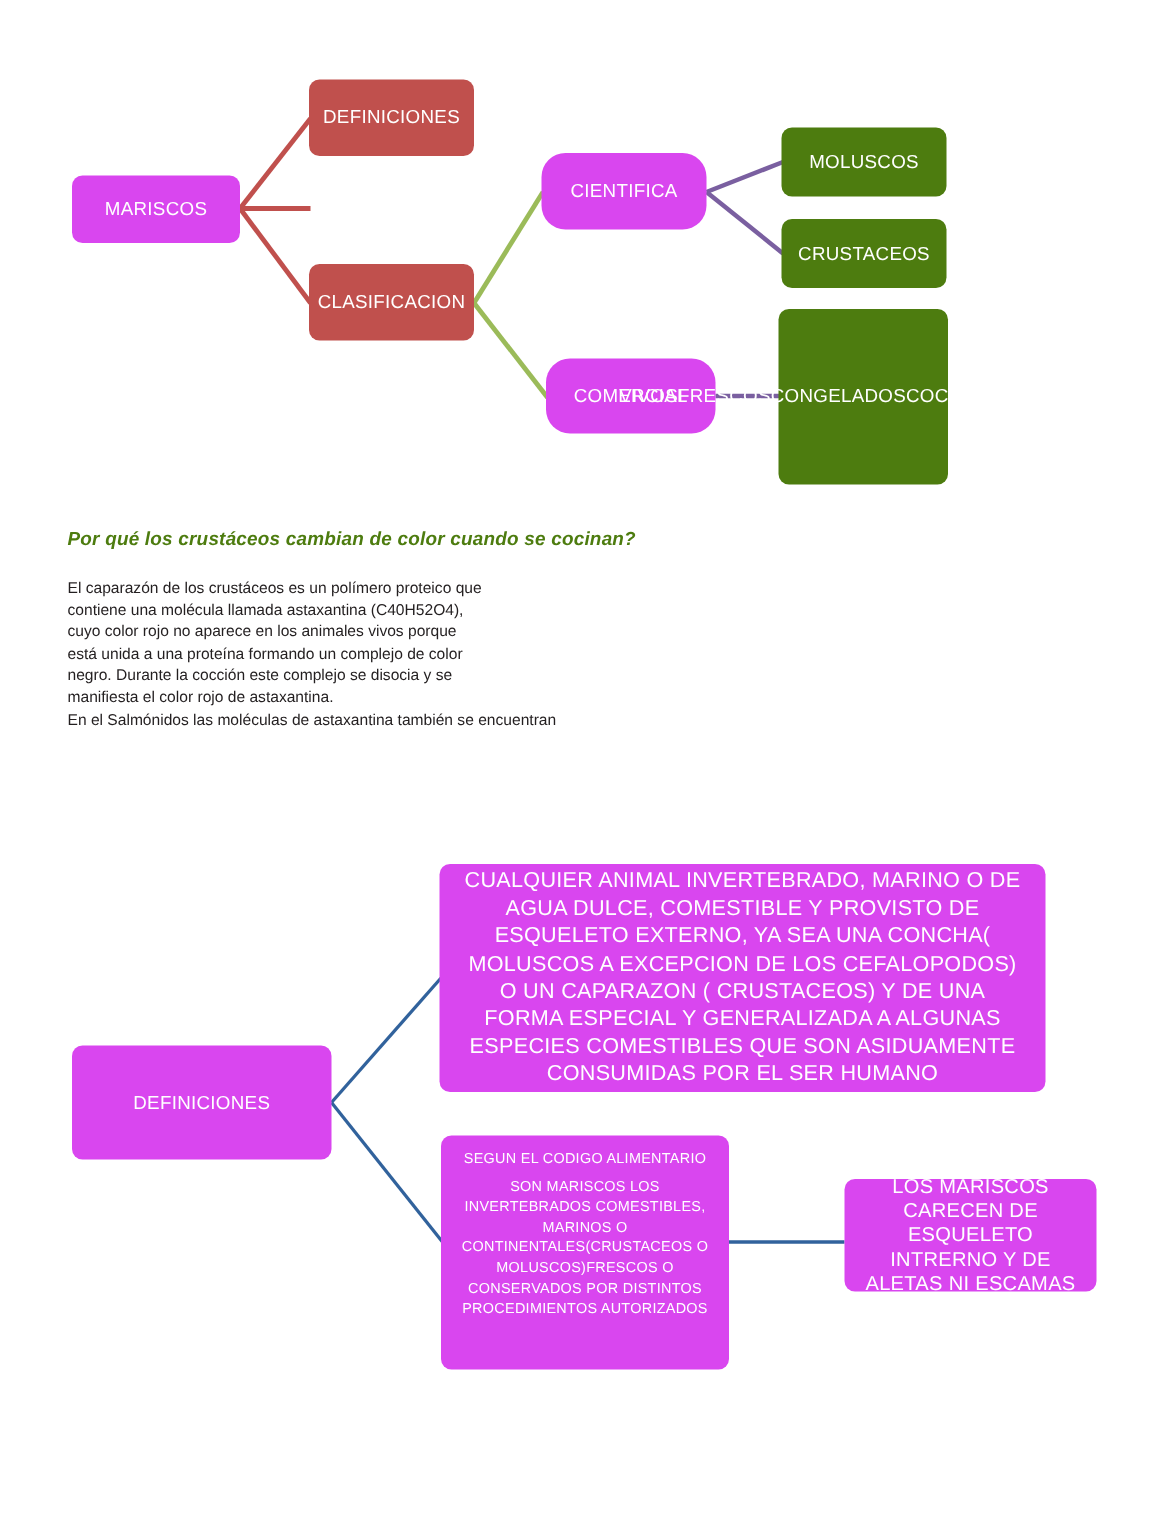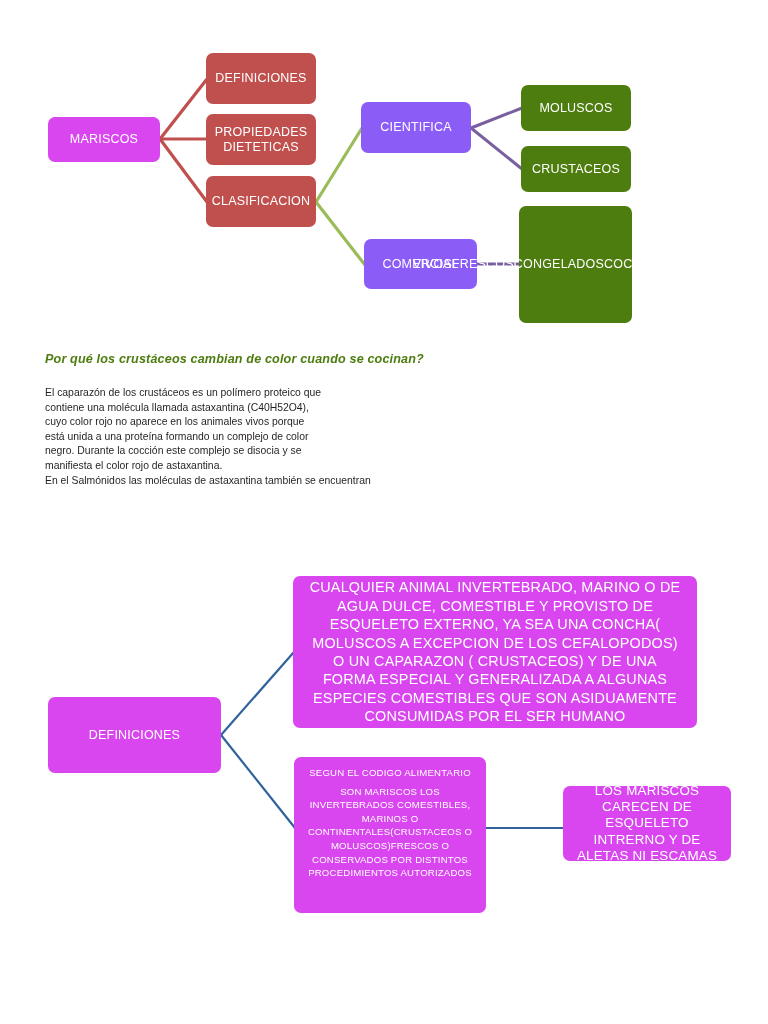--- a/index.html
+++ b/index.html
@@ -36,21 +36,21 @@
     text-align: center;
     color: #ffffff;
     border-radius: 7px;
     line-height: 1.18;
     padding: 2px 5px;
     white-space: pre-line;
     letter-spacing: 0.2px;
   }
   .node.blue   { background: #d946ef; }
   .node.red    { background: #c0504d; }
-  .node.green  { background: #8b5cf6; }
+  .node.green  { background: #d946ef; border-radius: 16px; }
   .node.purple { background: #4d7c0f; }
 
   
   #n-mariscos        { left:48px;  top:117px; width:112px; height:45px;  font-size:12.5px; }
   #n-definiciones    { left:206px; top:53px;  width:110px; height:51px;  font-size:12.5px; }
   #n-propiedades     { left:206px; top:114px; width:110px; height:51px;  font-size:12.5px; }
   #n-clasificacion   { left:206px; top:176px; width:110px; height:51px;  font-size:12.5px; }
   #n-cientifica      { left:361px; top:102px; width:110px; height:51px;  font-size:12.5px; }
   #n-comercial       { left:364px; top:239px; width:113px; height:50px;  font-size:12.5px; }
   #n-moluscos        { left:521px; top:85px;  width:110px; height:46px;  font-size:12.5px; }
@@ -115,22 +115,20 @@
       <path d="M221,735 L294,652"></path>
       <path d="M221,735 L295,828"></path>
       <path d="M486,828 L563,828"></path>
     </g>
   </svg>
 
   <div class="node blue" id="n-mariscos">MARISCOS</div>
 
   <div class="node red" id="n-definiciones">DEFINICIONES</div>
 
-  <div class="node red" id="n-propiedades">PROPIEDADES
-DIETETICAS</div>
 
   <div class="node red" id="n-clasificacion">CLASIFICACION</div>
 
   <div class="node green" id="n-cientifica">CIENTIFICA</div>
 
   <div class="node green" id="n-comercial">COMERCIAL</div>
 
   <div class="node purple" id="n-moluscos">MOLUSCOS</div>
 
   <div class="node purple" id="n-crustaceos">CRUSTACEOS</div>

